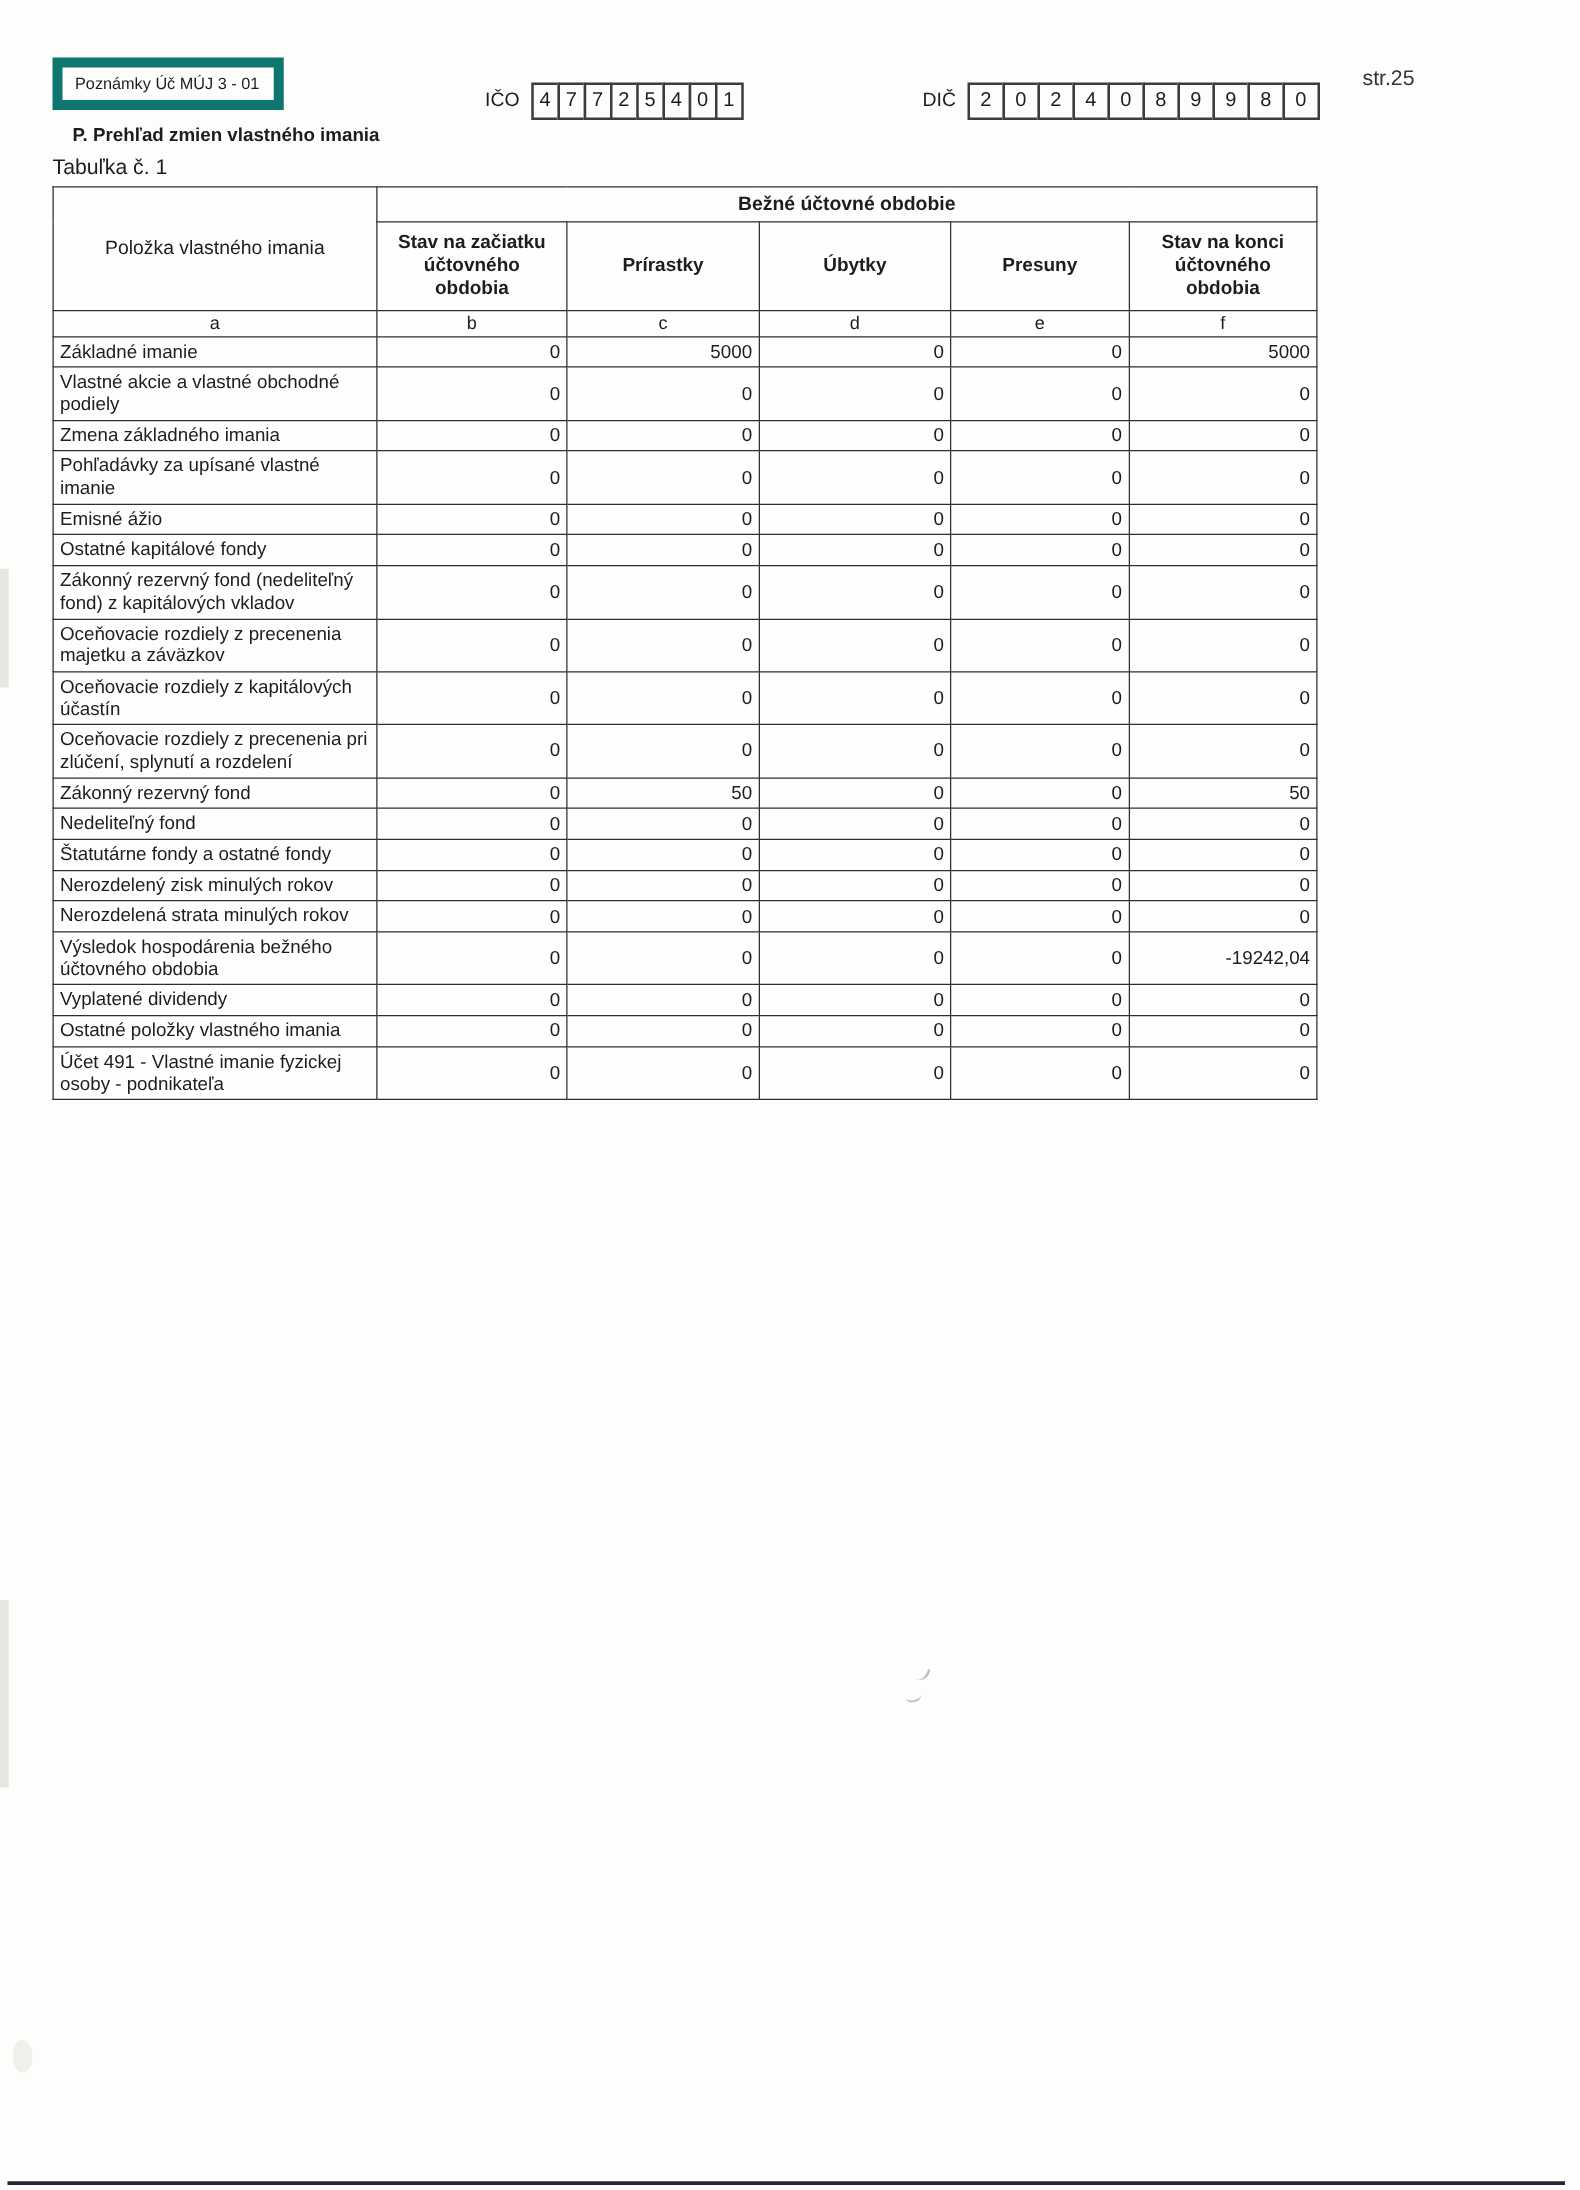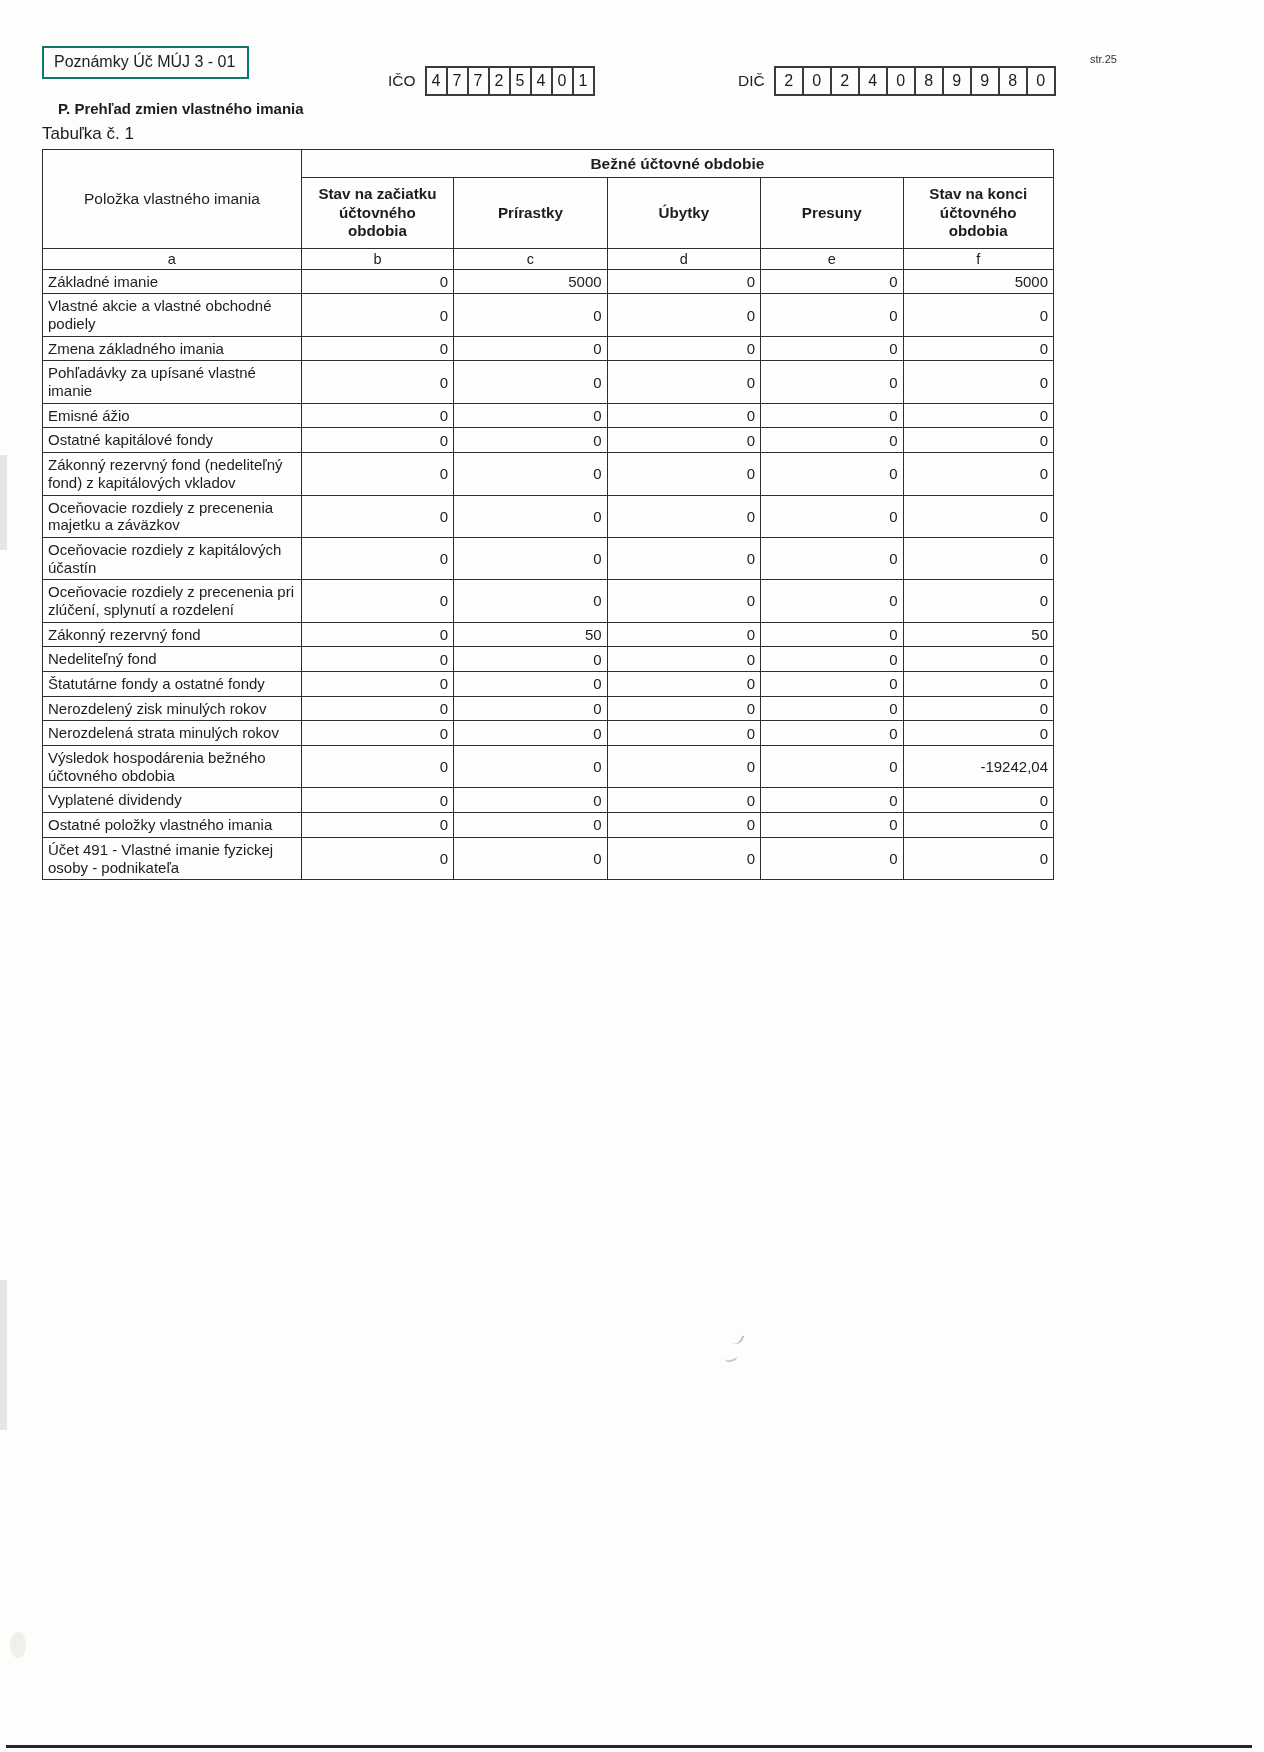--- a/index.html
+++ b/index.html
@@ -9,44 +9,44 @@
     margin:0 auto;
     background:#fdfdfb;
     overflow:hidden;
     font-family:"Liberation Sans","DejaVu Sans",sans-serif;
     color:#1d1d1d;
   }
 
   
   .form-code-box {
     position:absolute; left:42px; top:46px;
-    border:2px solid #0f766e;
+    border:8px solid #0f766e;
     padding:5px 12px 6px 10px;
-    font-size:16px;
+    font-size:13px;
     background:#fdfdfb;
     white-space:nowrap;
   }
   .id-group { position:absolute; top:46px; display:flex; align-items:center;margin-top:20px; }
   .id-group.ico { left:388px; }
   .id-group.dic { left:738px; }
   .id-label { font-size:15.5px; margin-right:9px; }
   .digit-row { display:flex; }
   .digit-box {
     box-sizing:border-box;
     height:30px;
     border:2px solid #3c3c3c;
     margin-left:-2px;
     display:flex; align-items:center; justify-content:center;
     font-size:16px;
     background:#fdfdfb;
   }
   .digit-row .digit-box:first-child { margin-left:0; }
   .ico .digit-box { width:23px; }
   .dic .digit-box { width:30px; }
-  .page-number { position:absolute; left:1090px; top:53px; font-size:11px; color:#33343a; }
+  .page-number { position:absolute; left:1090px; top:53px; font-size:17px; color:#33343a; }
 
   
   .content { position:absolute; left:42px; top:100px; width:1016px; }
   .section-title { margin:0 0 7px 16px; font-size:15px; font-weight:bold; }
   .section-subtitle { font-size:15.5px; margin:0 0 3px 0; }
   .table-label { font-size:17px; margin:0 0 5px 0; }
 
   
   table.equity-table {
     border-collapse:collapse;

